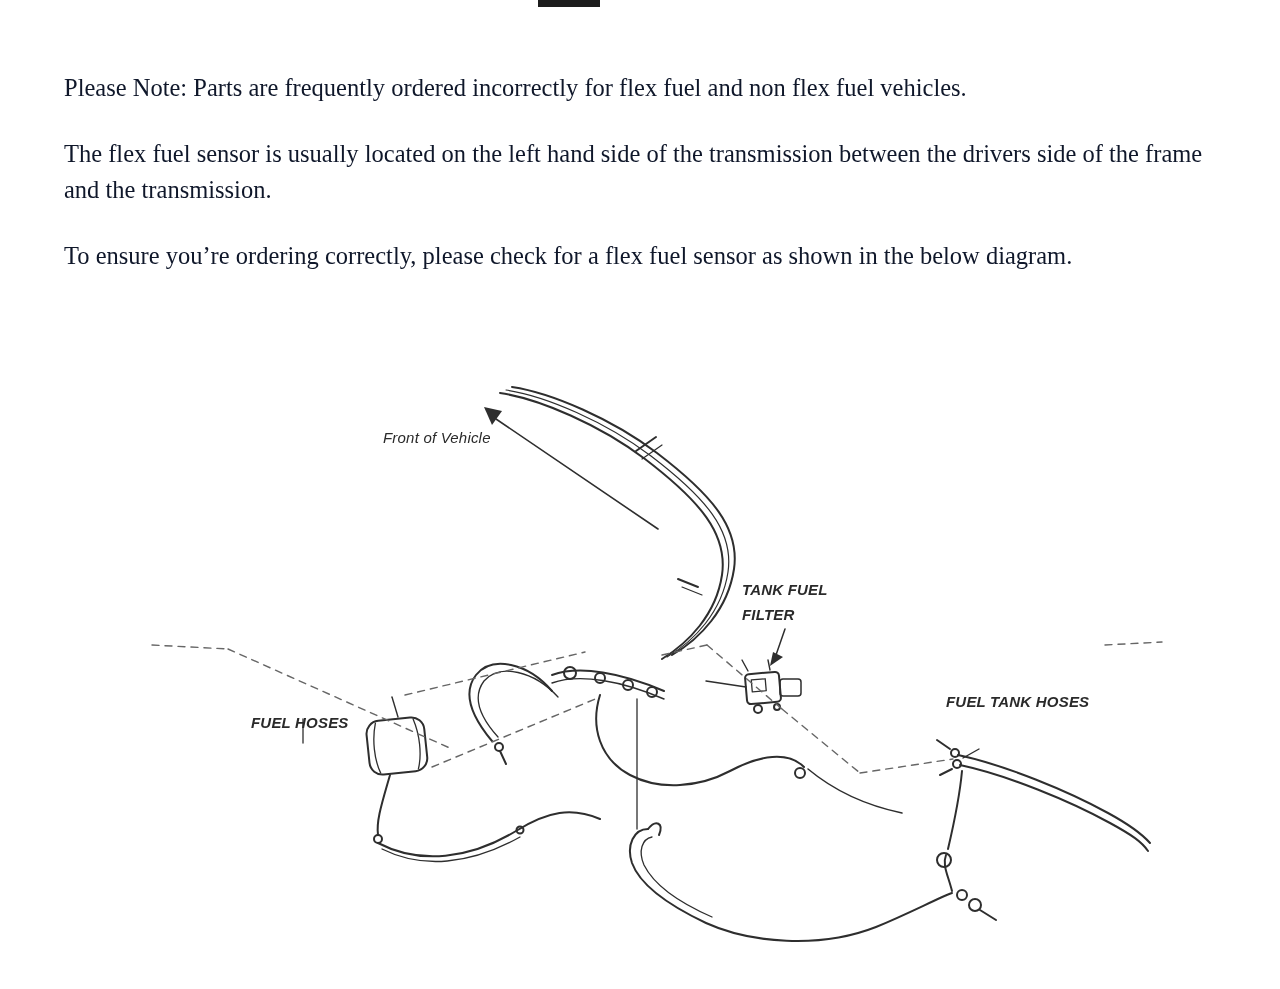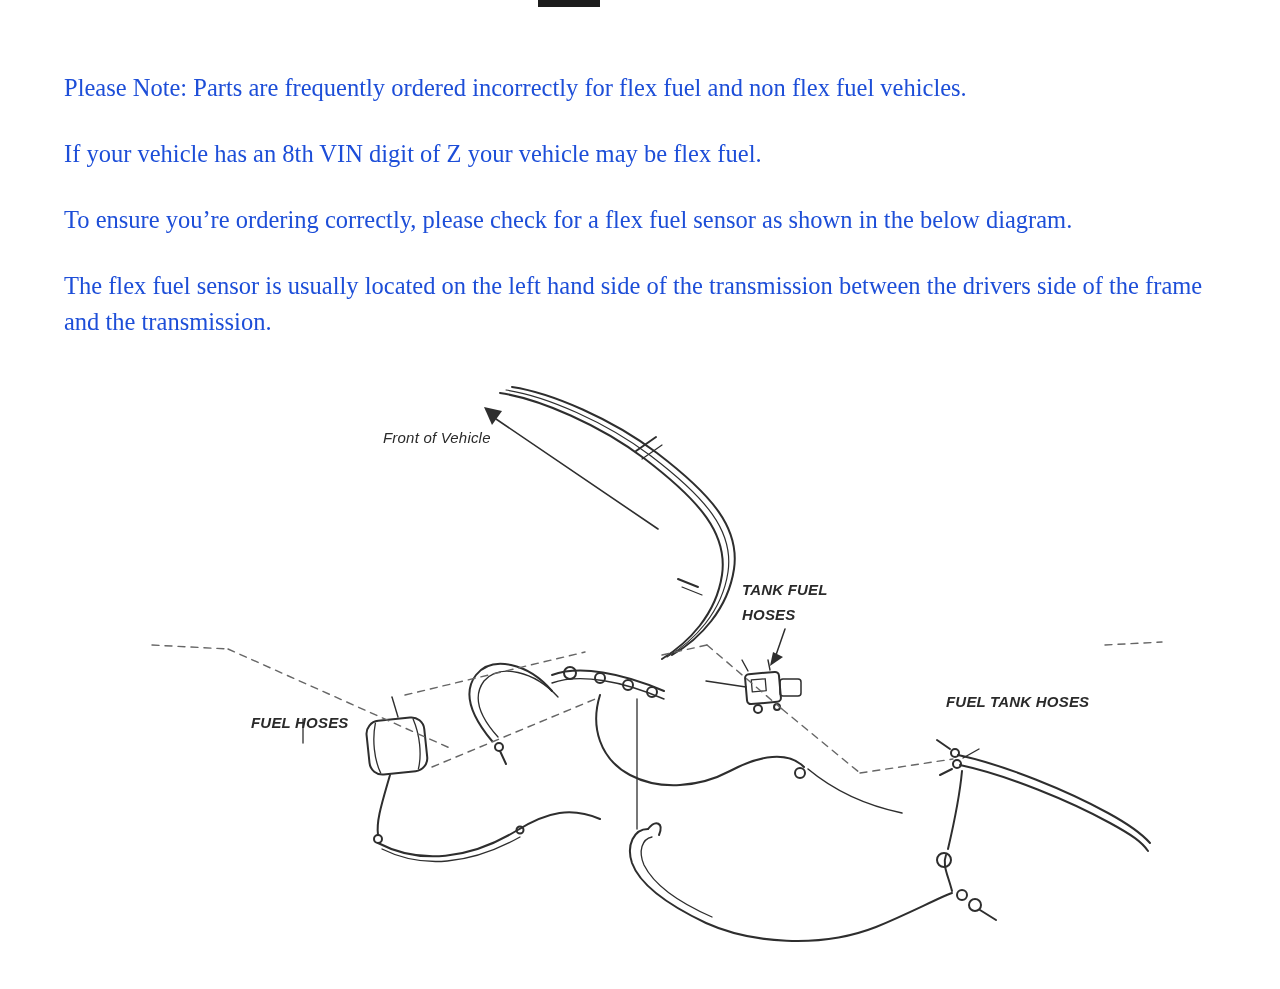--- a/index.html
+++ b/index.html
@@ -1,39 +1,38 @@
 <!DOCTYPE html>
 <html><head>
 <meta charset="utf-8">
 <style>
   html,body{margin:0;padding:0;background:#ffffff;}
   .page{position:relative;width:1280px;height:989px;background:#ffffff;overflow:hidden;
         font-family:"Liberation Serif", serif;color:#1c1c1c;}
   .top-artifact{position:absolute;left:538px;top:0;width:62px;height:7px;background:#1d1d1d;}
   .notice{position:absolute;left:64px;top:70px;width:1154px;}
-  .notice p{margin:0 0 30px 0;font-size:24.5px;line-height:36px;color:#1d4ed8;}
+  .notice p{margin:0 0 30px 0;font-size:24.5px;line-height:36px;color:#0f172a;}
   .diagram{position:absolute;left:0;top:7px;width:1280px;height:989px;font-style:italic;}
   .dlabel{position:absolute;font-family:"Liberation Sans", sans-serif;color:#2a2a2a;
           font-size:15px;line-height:20px;font-weight:600;letter-spacing:.2px;white-space:nowrap;}
   .dlabel.normalweight{font-weight:400;}
   .flexlabel{line-height:25px;}
   svg{position:absolute;left:0;top:0;}
 </style>
 </head>
 <body>
 
 <div class="page">
 
   <div class="top-artifact"></div>
 
   <div class="notice">
     <p>Please Note: Parts are frequently ordered incorrectly for flex fuel and non flex fuel vehicles.</p>
-    <p>If your vehicle has an 8th VIN digit of Z your vehicle may be flex fuel.</p>
+    <p>The flex fuel sensor is usually located on the left hand side of the transmission between the drivers side of the frame and the transmission.</p>
     <p>To ensure you’re ordering correctly, please check for a flex fuel sensor as shown in the below diagram.</p>
-    <p>The flex fuel sensor is usually located on the left hand side of the transmission between the drivers side of the frame and the transmission.</p>
   </div>
 
   <div class="diagram">
 
     <svg width="1280" height="989" viewBox="0 0 1280 989">
       <g fill="none" stroke="#2e2e2e" stroke-width="2" stroke-linecap="round" stroke-linejoin="round">
 
         <g>
           <path d="M500,386 C540,392 600,418 645,452 C700,494 728,527 722,568 C716,608 688,636 662,652"></path>
           <path d="M512,380 C552,386 612,412 657,446 C712,488 740,521 734,562 C728,602 700,632 672,648"></path>
@@ -142,21 +141,21 @@
         <path d="M782,702 L860,766"></path>
         <path d="M860,766 L953,752"></path>
         <path d="M1105,638 L1162,635"></path>
       </g>
     </svg>
 
     <div class="dlabel normalweight" style="left:383px;top:421px;">Front of Vehicle</div>
 
     <div class="dlabel flexlabel" style="left:742px;top:570px;">
       <div>TANK FUEL</div>
-      <div>HOSES</div>
+      <div>FILTER</div>
     </div>
 
     <div class="dlabel" style="left:946px;top:685px;">FUEL TANK HOSES</div>
 
     <div class="dlabel" style="left:251px;top:706px;">FUEL HOSES</div>
   </div>
 
 </div>
 
 </body></html>

